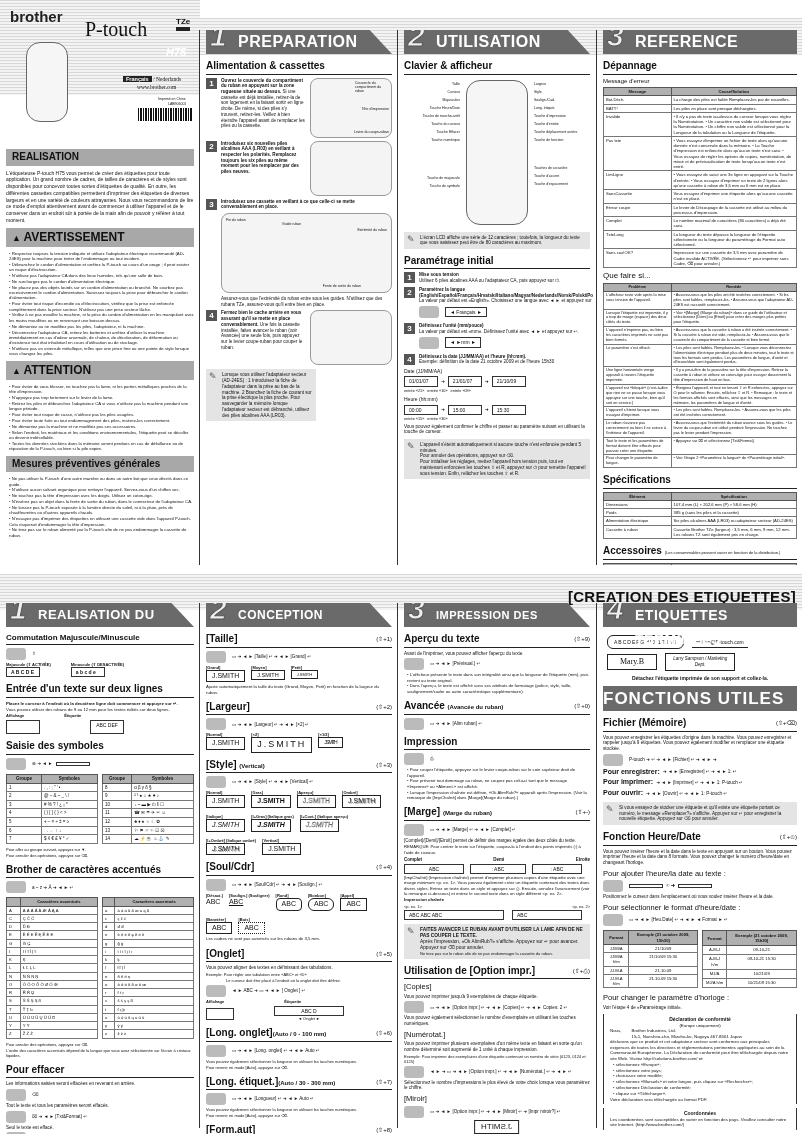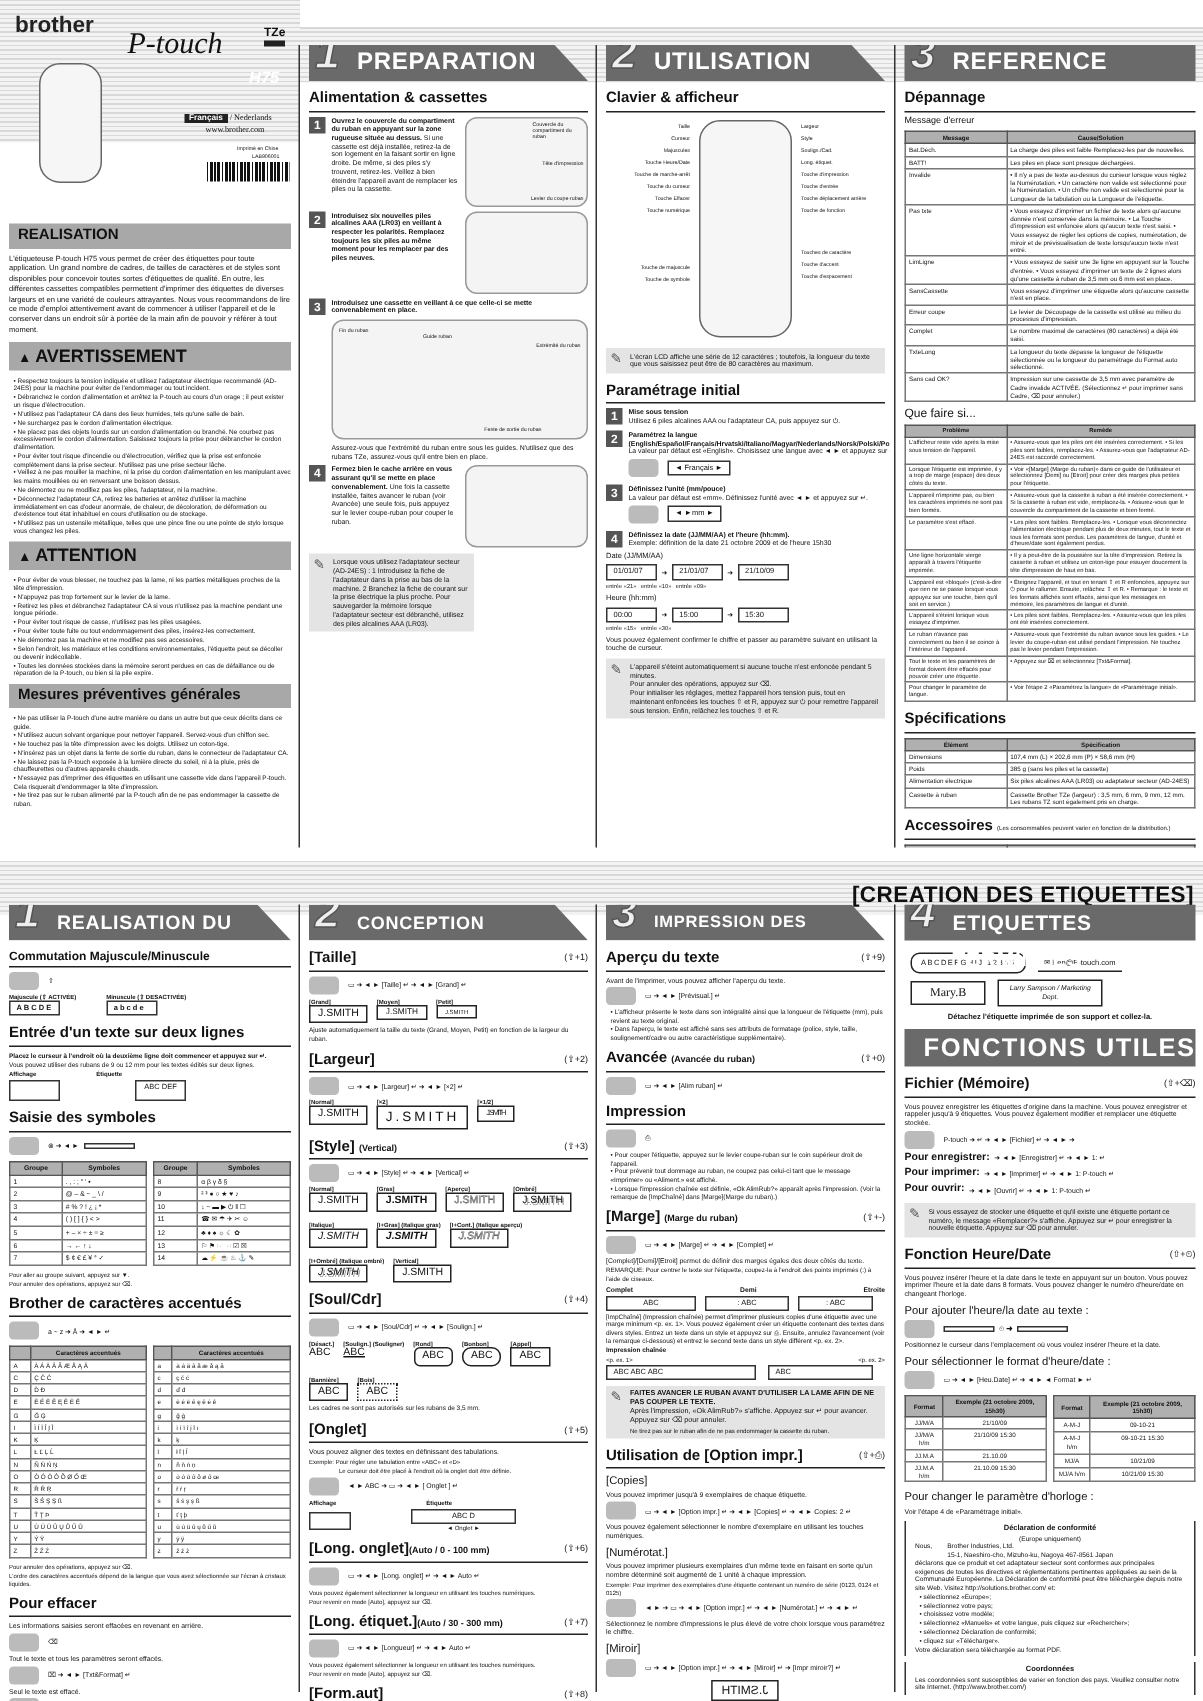--- a/index.html
+++ b/index.html
@@ -30,35 +30,35 @@
 .step{display:flex;gap:4px;margin:3px 0;font-size:4.6px}
 .stepn{background:#555;color:#fff;font-weight:bold;font-size:8px;width:11px;height:11px;text-align:center;line-height:11px;flex:none}
 .hand{display:inline-block;width:20px;height:12px;background:#bbb;border-radius:3px;vertical-align:middle;margin-right:3px}
 .seq{font-size:4.6px;margin:2px 0;display:flex;align-items:center;gap:3px}
 .lcd{display:inline-block;border:1px solid #333;padding:1px 4px;font-size:5px;min-width:34px}
 .samples{display:flex;gap:6px;flex-wrap:wrap;margin:2px 0}
 .sample{font-size:4px}
 .sample .lbl{display:block;font-weight:bold}
 .sample .box{display:inline-block;border:1px solid #222;font-size:7px;padding:1px 5px}
 .device{position:absolute;border:1px solid #666;border-radius:14px;background:#f6f6f6}
-.fonctions{background:#6a6a6a;color:#fff;font-weight:bold;text-align:right;font-size:17px;letter-spacing:1px;padding:2px 0;margin:5px 0}
+.fonctions{background:#6a6a6a;color:#fff;font-weight:bold;text-align:left;font-size:17px;letter-spacing:1px;padding:2px 0;margin:5px 0}
 .box-decl{border-left:1px solid #333;border-right:1px solid #333;padding:2px 6px;font-size:4.4px;margin-top:4px}
 .box-decl .t{text-align:center;font-weight:bold;font-size:5px}
 </style>
 </head>
 <body>
 
 <div class="band stripes" style="top:18px;height:37px;">
   <div class="section-tag" style="top:10px">[PREMIERS PAS]</div>
 </div>
 
 <div class="col" style="left:0;top:0;width:200px;height:140px;">
   <div class="stripes" style="position:absolute;left:0;top:0;width:200px;height:95px"></div>
   <div style="position:absolute;left:10px;top:8px;font-size:15px;font-weight:bold;color:#222">brother</div>
-  <div style="position:absolute;left:85px;top:17px;font-size:20px;font-style:italic;font-family:'Liberation Serif',serif">P-touch</div>
+  <div style="position:absolute;left:85px;top:17px;font-size:20px;font-family:'Liberation Serif',serif">P-touch</div>
   <div style="position:absolute;left:176px;top:17px;font-size:8px;font-weight:bold;border-bottom:4px solid #222">TZe</div>
   <div class="device" style="left:26px;top:42px;width:42px;height:80px"></div>
   <div style="position:absolute;left:166px;top:46px;font-size:11px;font-weight:bold;font-style:italic;color:#fff">H75</div>
   <div style="position:absolute;left:123px;top:76px;font-size:5.5px">
     <span style="background:#222;color:#fff;padding:0 3px;font-weight:bold">Français</span>
     <span style="font-family:'Liberation Serif',serif">/ Nederlands</span>
   </div>
   <div style="position:absolute;left:137px;top:84px;font-size:5.5px;font-family:'Liberation Serif',serif">www.brother.com</div>
   <div style="position:absolute;left:158px;top:97px;font-size:3.5px">Imprimé en Chine</div>
   <div style="position:absolute;left:168px;top:102px;font-size:3.5px">LAB906001</div>

